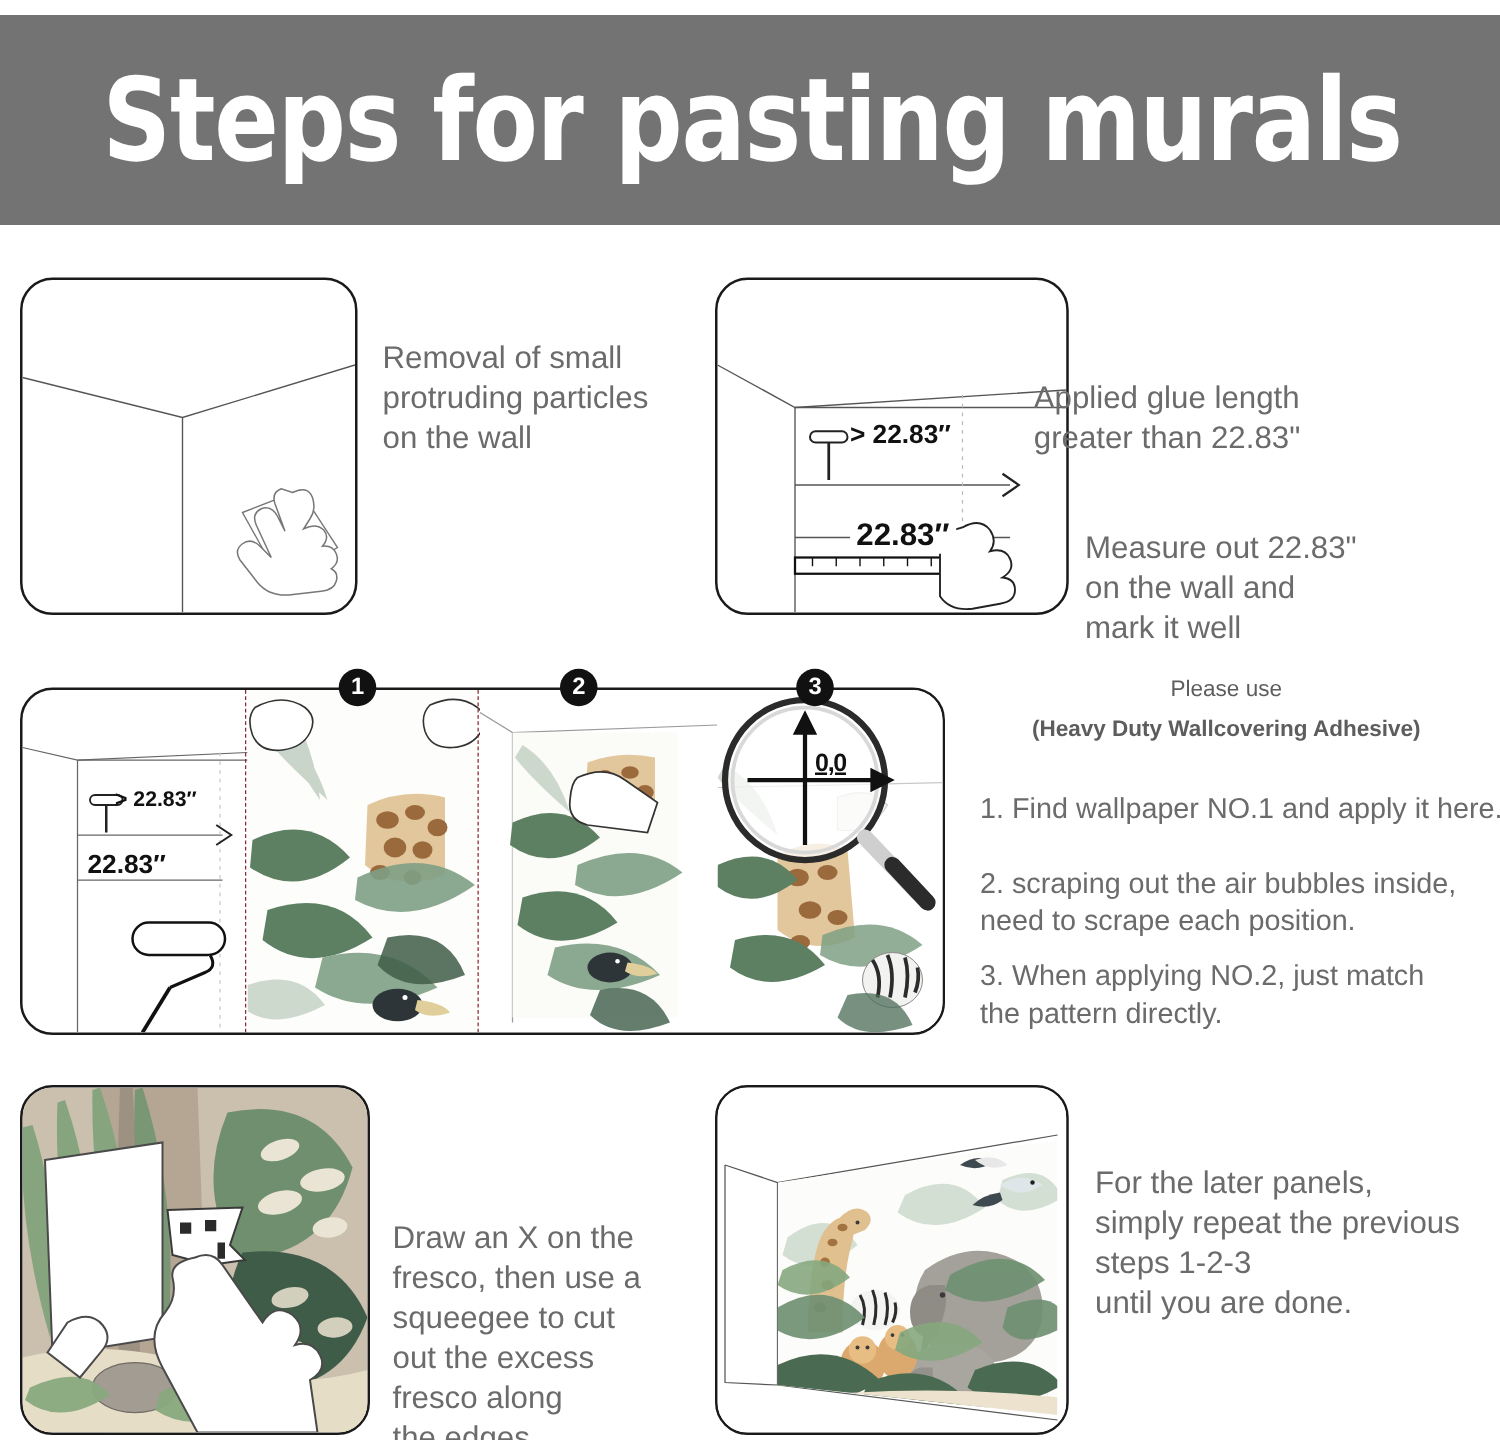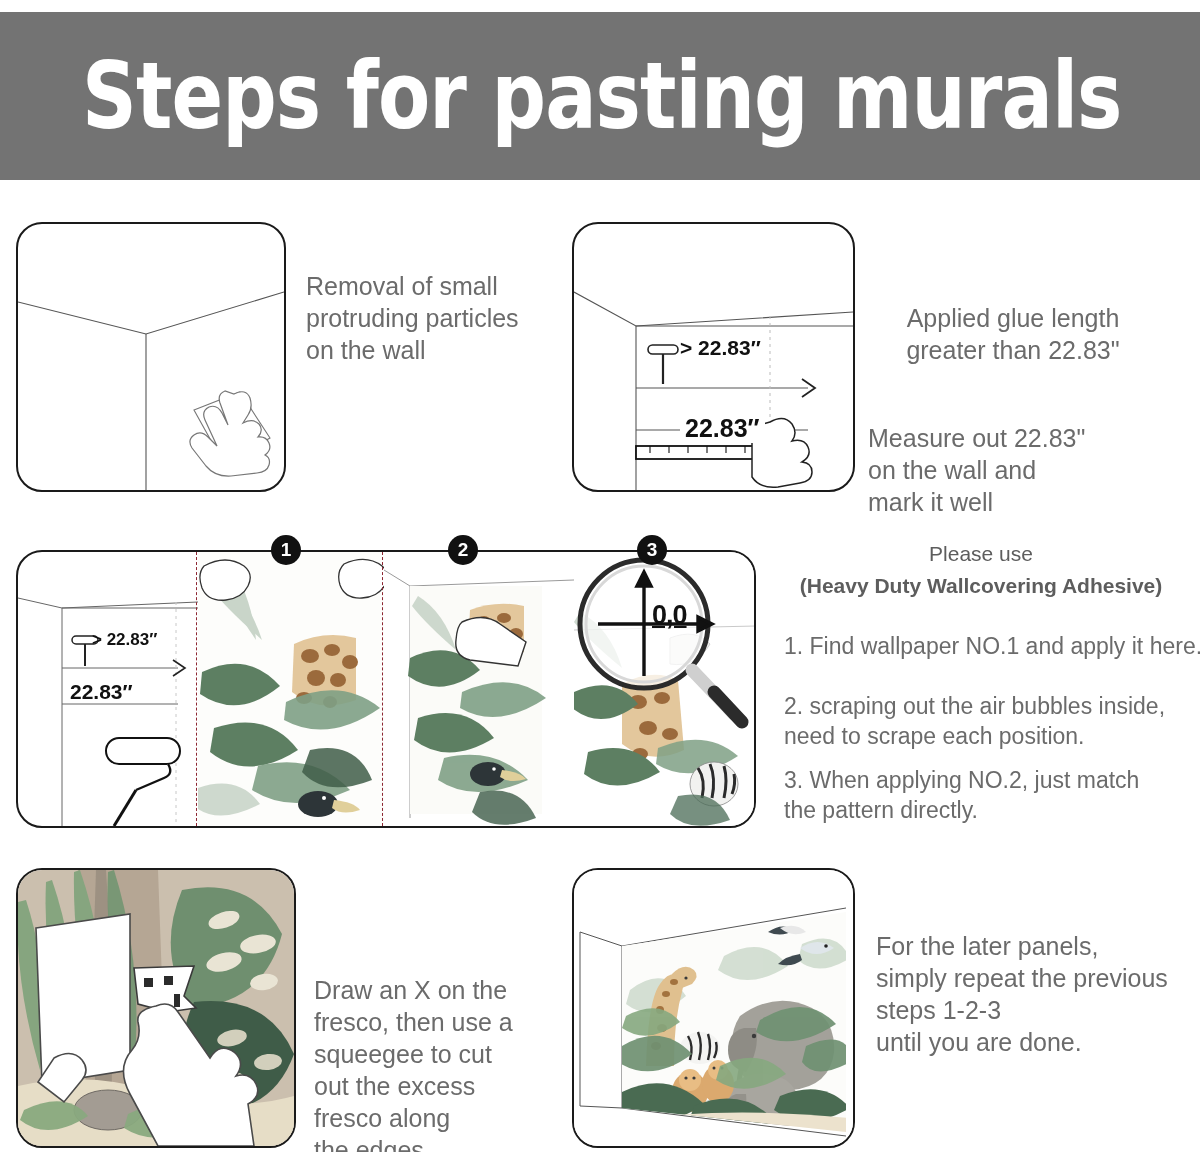--- a/index.html
+++ b/index.html
@@ -60,21 +60,21 @@
     font-weight: 700;
     display: flex; align-items: center; justify-content: center;
     z-index: 30;
     font-family: "Liberation Sans", sans-serif;
   }
 
   
   .mid-head {
     position: absolute;
     color: #5d5d5d;
-    font-size: 21px;
+    font-size: 18px;
     line-height: 1.3;
     text-align: center;
     width: 430px;
     font-family: "Liberation Sans Narrow", "Liberation Sans", sans-serif;
   }
   .mid-item {
     position: absolute;
     color: #6b6b6b;
     font-size: 23px;
     line-height: 1.3;
@@ -148,21 +148,21 @@
     </g>
 
     <g fill="#fff" stroke="#222" stroke-width="1.5">
       <path d="M196 198 q14 -8 22 2 q6 9 0 17 q12 -3 16 6 q4 9 -6 15
                q10 1 10 10 q0 9 -12 11 l-22 4 q-18 2 -26 -10 l0 -50 z"></path>
     </g>
   </svg>
   <div style="position:absolute; left:106px; top:112px; font-size:21px; color:#111; font-weight:600;">&gt; 22.83″</div>
   <div style="position:absolute; left:106px; top:190px; font-size:25px; color:#111; font-weight:700; background:#fff; padding:0 5px;">22.83″</div>
 </div>
-<div class="caption" style="left:868px; top:280px; width:290px;text-align:center;">Applied glue length
+<div class="caption" style="left:827px; top:280px; width:290px;">Applied glue length
 greater than 22.83"</div>
 <div class="caption" style="left:868px; top:400px; width:300px;">Measure out 22.83"
 on the wall and
 mark it well</div>
 
 <div class="badge" style="left:271px; top:535px;">1</div>
 <div class="badge" style="left:448px; top:535px;">2</div>
 <div class="badge" style="left:637px; top:535px;">3</div>
 
 <div class="panel" style="left:16px; top:550px; width:740px; height:278px;">
@@ -337,21 +337,21 @@
         <path d="M70 124 L70 30" fill="none"></path>
         <path d="M70 20 l7 14 l-14 0 z"></path>
         <path d="M24 72 L128 72" fill="none"></path>
         <path d="M138 72 l-14 7 l0 -14 z"></path>
       </g>
       <g>
         <path d="M118 118 L160 162" stroke="#cfcfcf" stroke-width="13" stroke-linecap="round"></path>
         <path d="M140 140 L168 170" stroke="#2b2b2b" stroke-width="13" stroke-linecap="round"></path>
       </g>
     </svg>
-    <div style="position:absolute; left:78px; top:48px; font-size:27px; color:#111; font-weight:600; letter-spacing:-1px;text-decoration:underline;">0,0</div>
+    <div style="position:absolute; left:78px; top:48px; font-size:20px; color:#111; font-weight:600; letter-spacing:-1px;text-decoration:underline;">0,0</div>
   </div>
 </div>
 
 <div class="mid-head" style="left:766px; top:540px;">Please use</div>
 <div class="mid-head" style="left:766px; top:572px;font-weight:bold;">(Heavy Duty Wallcovering Adhesive)</div>
 <div class="mid-item" style="left:784px; top:632px;">1. Find wallpaper NO.1 and apply it here.</div>
 <div class="mid-item" style="left:784px; top:692px;">2. scraping out the air bubbles inside,
 need to scrape each position.</div>
 <div class="mid-item" style="left:784px; top:766px;">3. When applying NO.2, just match
 the pattern directly.</div>

